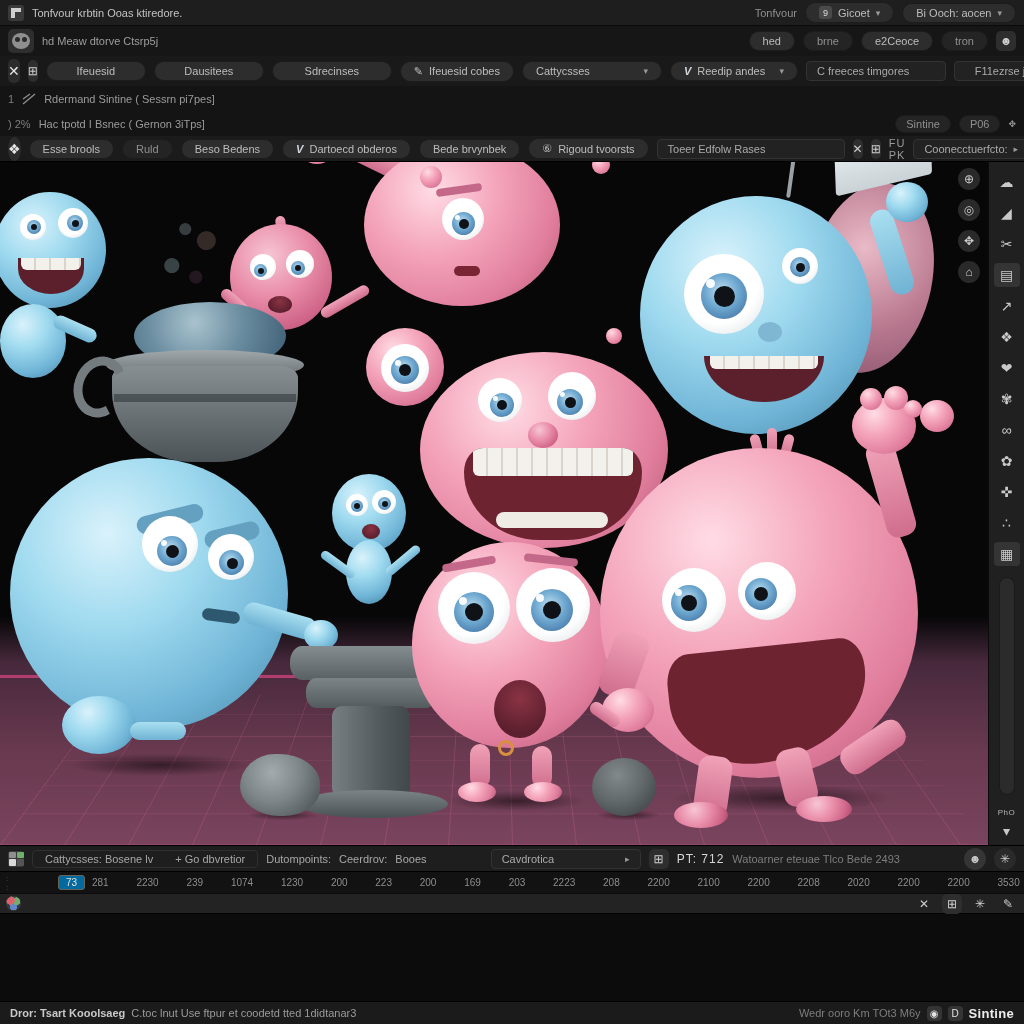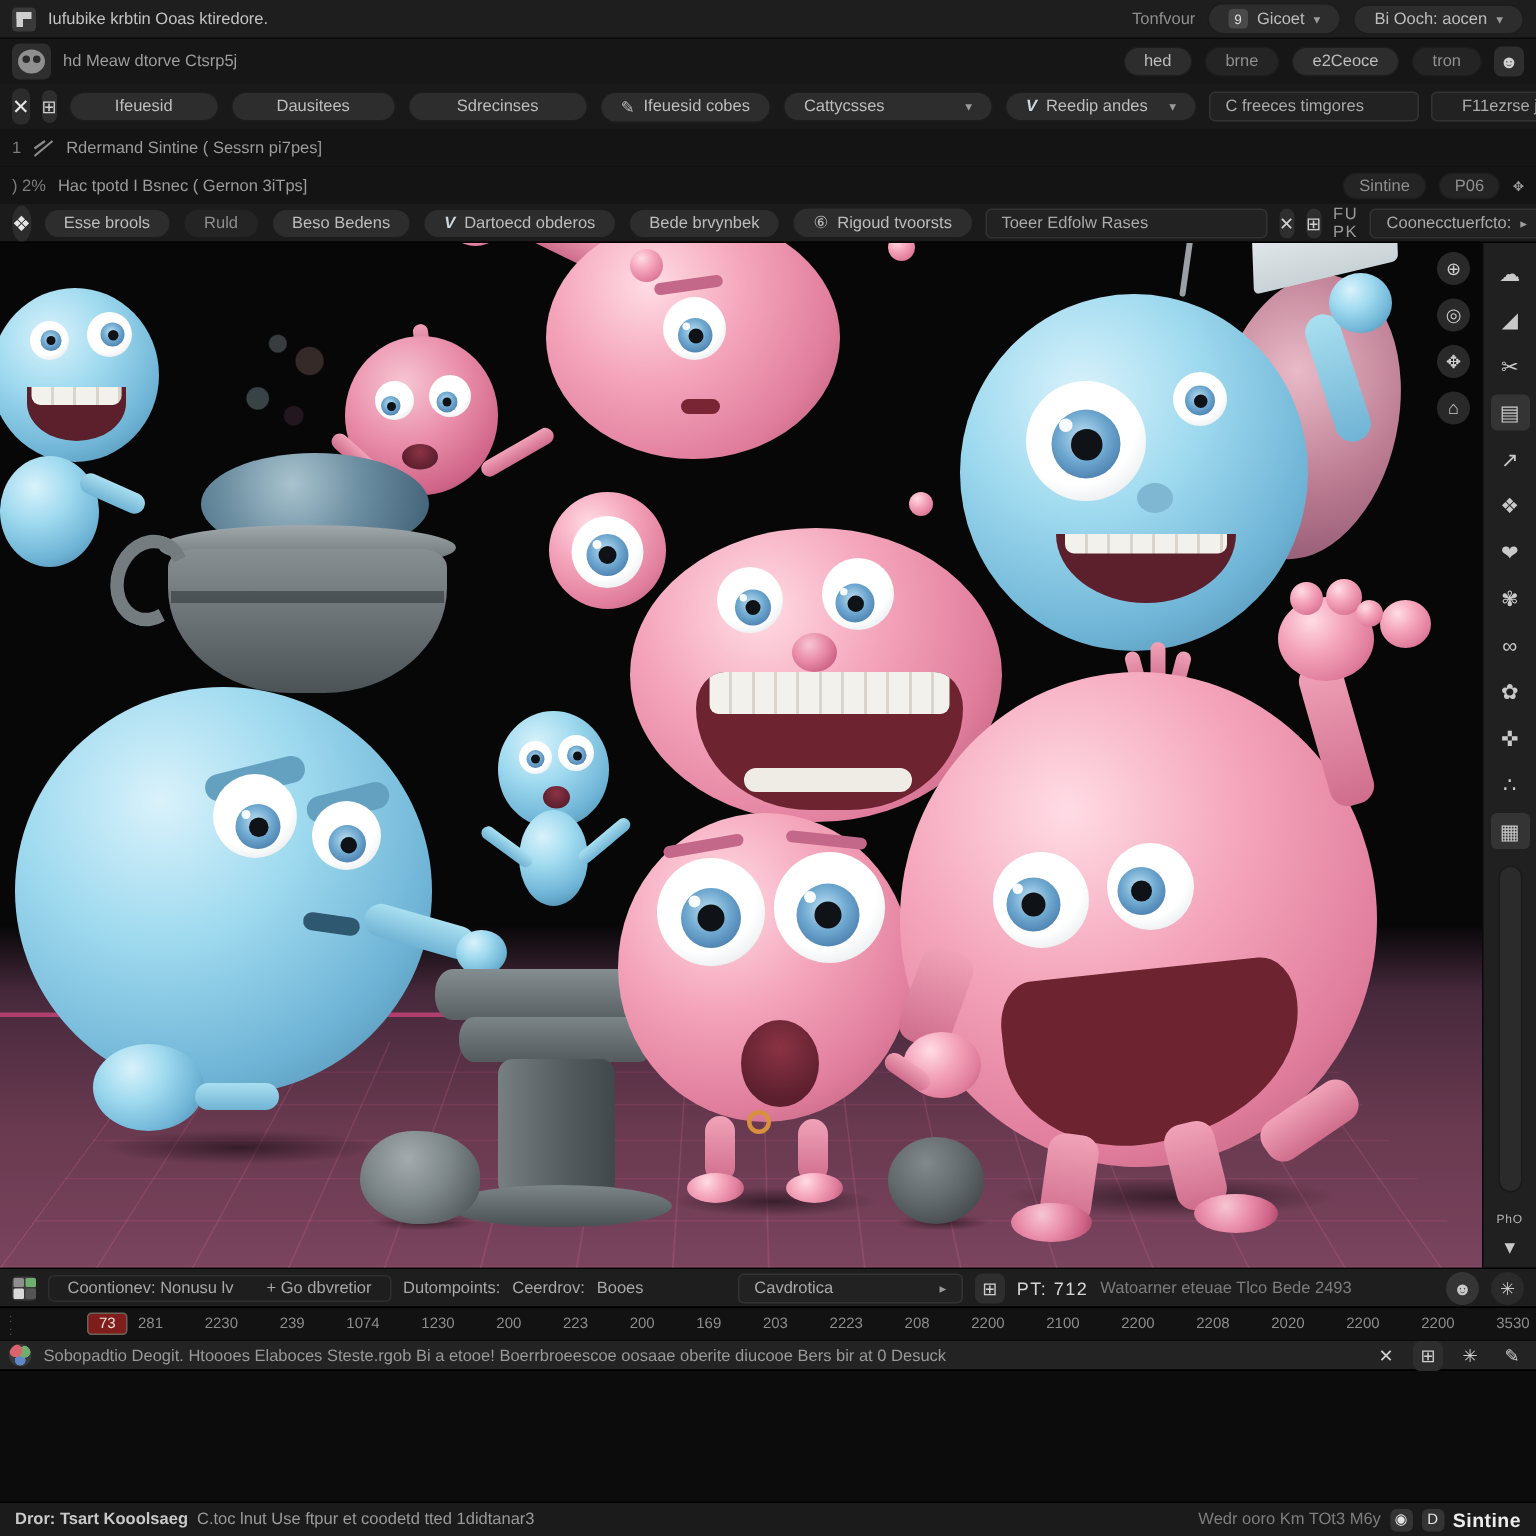--- a/index.html
+++ b/index.html
@@ -80,39 +80,39 @@
   .gizmos{position:absolute;right:44px;top:6px;display:flex;flex-direction:column;gap:9px}
   .gbtn{width:22px;height:22px;border-radius:50%;background:rgba(46,46,46,.9);color:#cdcdcd;
     display:flex;align-items:center;justify-content:center;font-size:12px}
 
   
   .statusbar{height:26px;background:#1e1e1e;border-top:1px solid #000;color:#a8a8a8}
   .sgroup{border:1px solid #2f2f2f;border-radius:4px;padding:2px 12px;display:flex;gap:22px;align-items:center}
   .keyicon{width:16px;height:16px;border-radius:3px;display:grid;grid-template-columns:7px 7px;grid-gap:1px;padding:1px;background:#3a3a3a}
   .keyicon i{display:block;border-radius:1px}
   .timeline{height:22px;background:#121212;position:relative;border-top:1px solid #000;color:#8d8d8d;font-size:10px}
-  .playhead{position:absolute;left:58px;top:3px;background:#7f1d1d;border:1px solid #6a6458;color:#e9e4d8;
+  .playhead{position:absolute;left:58px;top:3px;background:#0369a1;border:1px solid #6a6458;color:#e9e4d8;
     border-radius:3px;padding:1px 7px;font-size:10px}
   .ticks{position:absolute;left:92px;right:4px;top:0;bottom:0;display:flex;justify-content:space-between;align-items:center}
   .infobar{height:20px;background:#232323;border-top:1px solid #0a0a0a;color:#989898;display:flex;align-items:center;gap:8px;padding:0 6px}
   .infoicon{width:15px;height:15px;border-radius:50%;background:
     radial-gradient(circle at 30% 30%,#d9646b 0 28%,transparent 30%),
     radial-gradient(circle at 70% 35%,#6fae6f 0 26%,transparent 28%),
     radial-gradient(circle at 50% 72%,#5f87c9 0 26%,transparent 28%),#3a3a3a}
   .dead{height:88px;background:#0c0c0c;border-top:1px solid #000}
   .footer{height:23px;background:#1b1b1b;border-top:1px solid #000;color:#9a9a9a;display:flex;align-items:center;gap:6px;padding:0 10px}
   .brandchip{width:15px;height:15px;border-radius:4px;background:#343434;color:#e3e3e3;font-size:10px;display:inline-flex;align-items:center;justify-content:center}
   .brand{font-weight:bold;font-size:13px;color:#ececec;letter-spacing:.3px}
 </style>
 </head>
 <body>
 
 <div class="bar titlebar">
   <span class="applogo"></span>
-  <span>Iufubike krbtin Ooas ktiredore.</span>
+  <span>Tonfvour krbtin Ooas ktiredore.</span>
   <span class="grow"></span>
   <span style="color:#8f8f8f">Tonfvour</span>
   <span class="pill">
     <span class="badge9">9</span>
     <span>Gicoet</span>
     <span class="chev">▾</span>
   </span>
   <span class="pill">
     <span>Bi Ooch: aocen</span>
     <span class="chev">▾</span>
@@ -470,21 +470,21 @@
 </div>
 
 <div class="bar statusbar">
   <span class="keyicon">
       <i style="background:#8f8f8f"></i>
       <i style="background:#6fae6f"></i>
       <i style="background:#d9d9d9"></i>
       <i style="background:#555"></i>
     </span>
   <span class="sgroup">
-    <span>Coontionev:  Nonusu lv</span>
+    <span>Cattycsses:  Bosene lv</span>
     <span>+ Go dbvretior</span>
   </span>
   <span>Dutompoints:</span>
   <span>Ceerdrov:</span>
   <span>Booes</span>
   <span class="grow"></span>
   <span class="boxfield" style="min-width:150px">
     <span>Cavdrotica</span>
     <span class="grow"></span>
       <span class="chev">▸</span>
@@ -519,21 +519,20 @@
     <span>2208</span>
     <span>2020</span>
     <span>2200</span>
     <span>2200</span>
     <span>3530</span>
   </div>
 </div>
 
 <div class="infobar">
   <span class="infoicon"></span>
-  <span>Sobopadtio Deogit.  Htoooes Elaboces  Steste.rgob Bi a etooe!  Boerrbroeescoe oosaae oberite diucooe Bers bir at 0 Desuck</span>
   <span class="grow"></span>
   <span class="chip" style="background:transparent">✕</span>
   <span class="chip">⊞</span>
   <span class="chip" style="background:transparent">✳</span>
   <span class="chip" style="background:transparent">✎</span>
 </div>
 
 <div class="dead"></div>
 
 <div class="footer">

